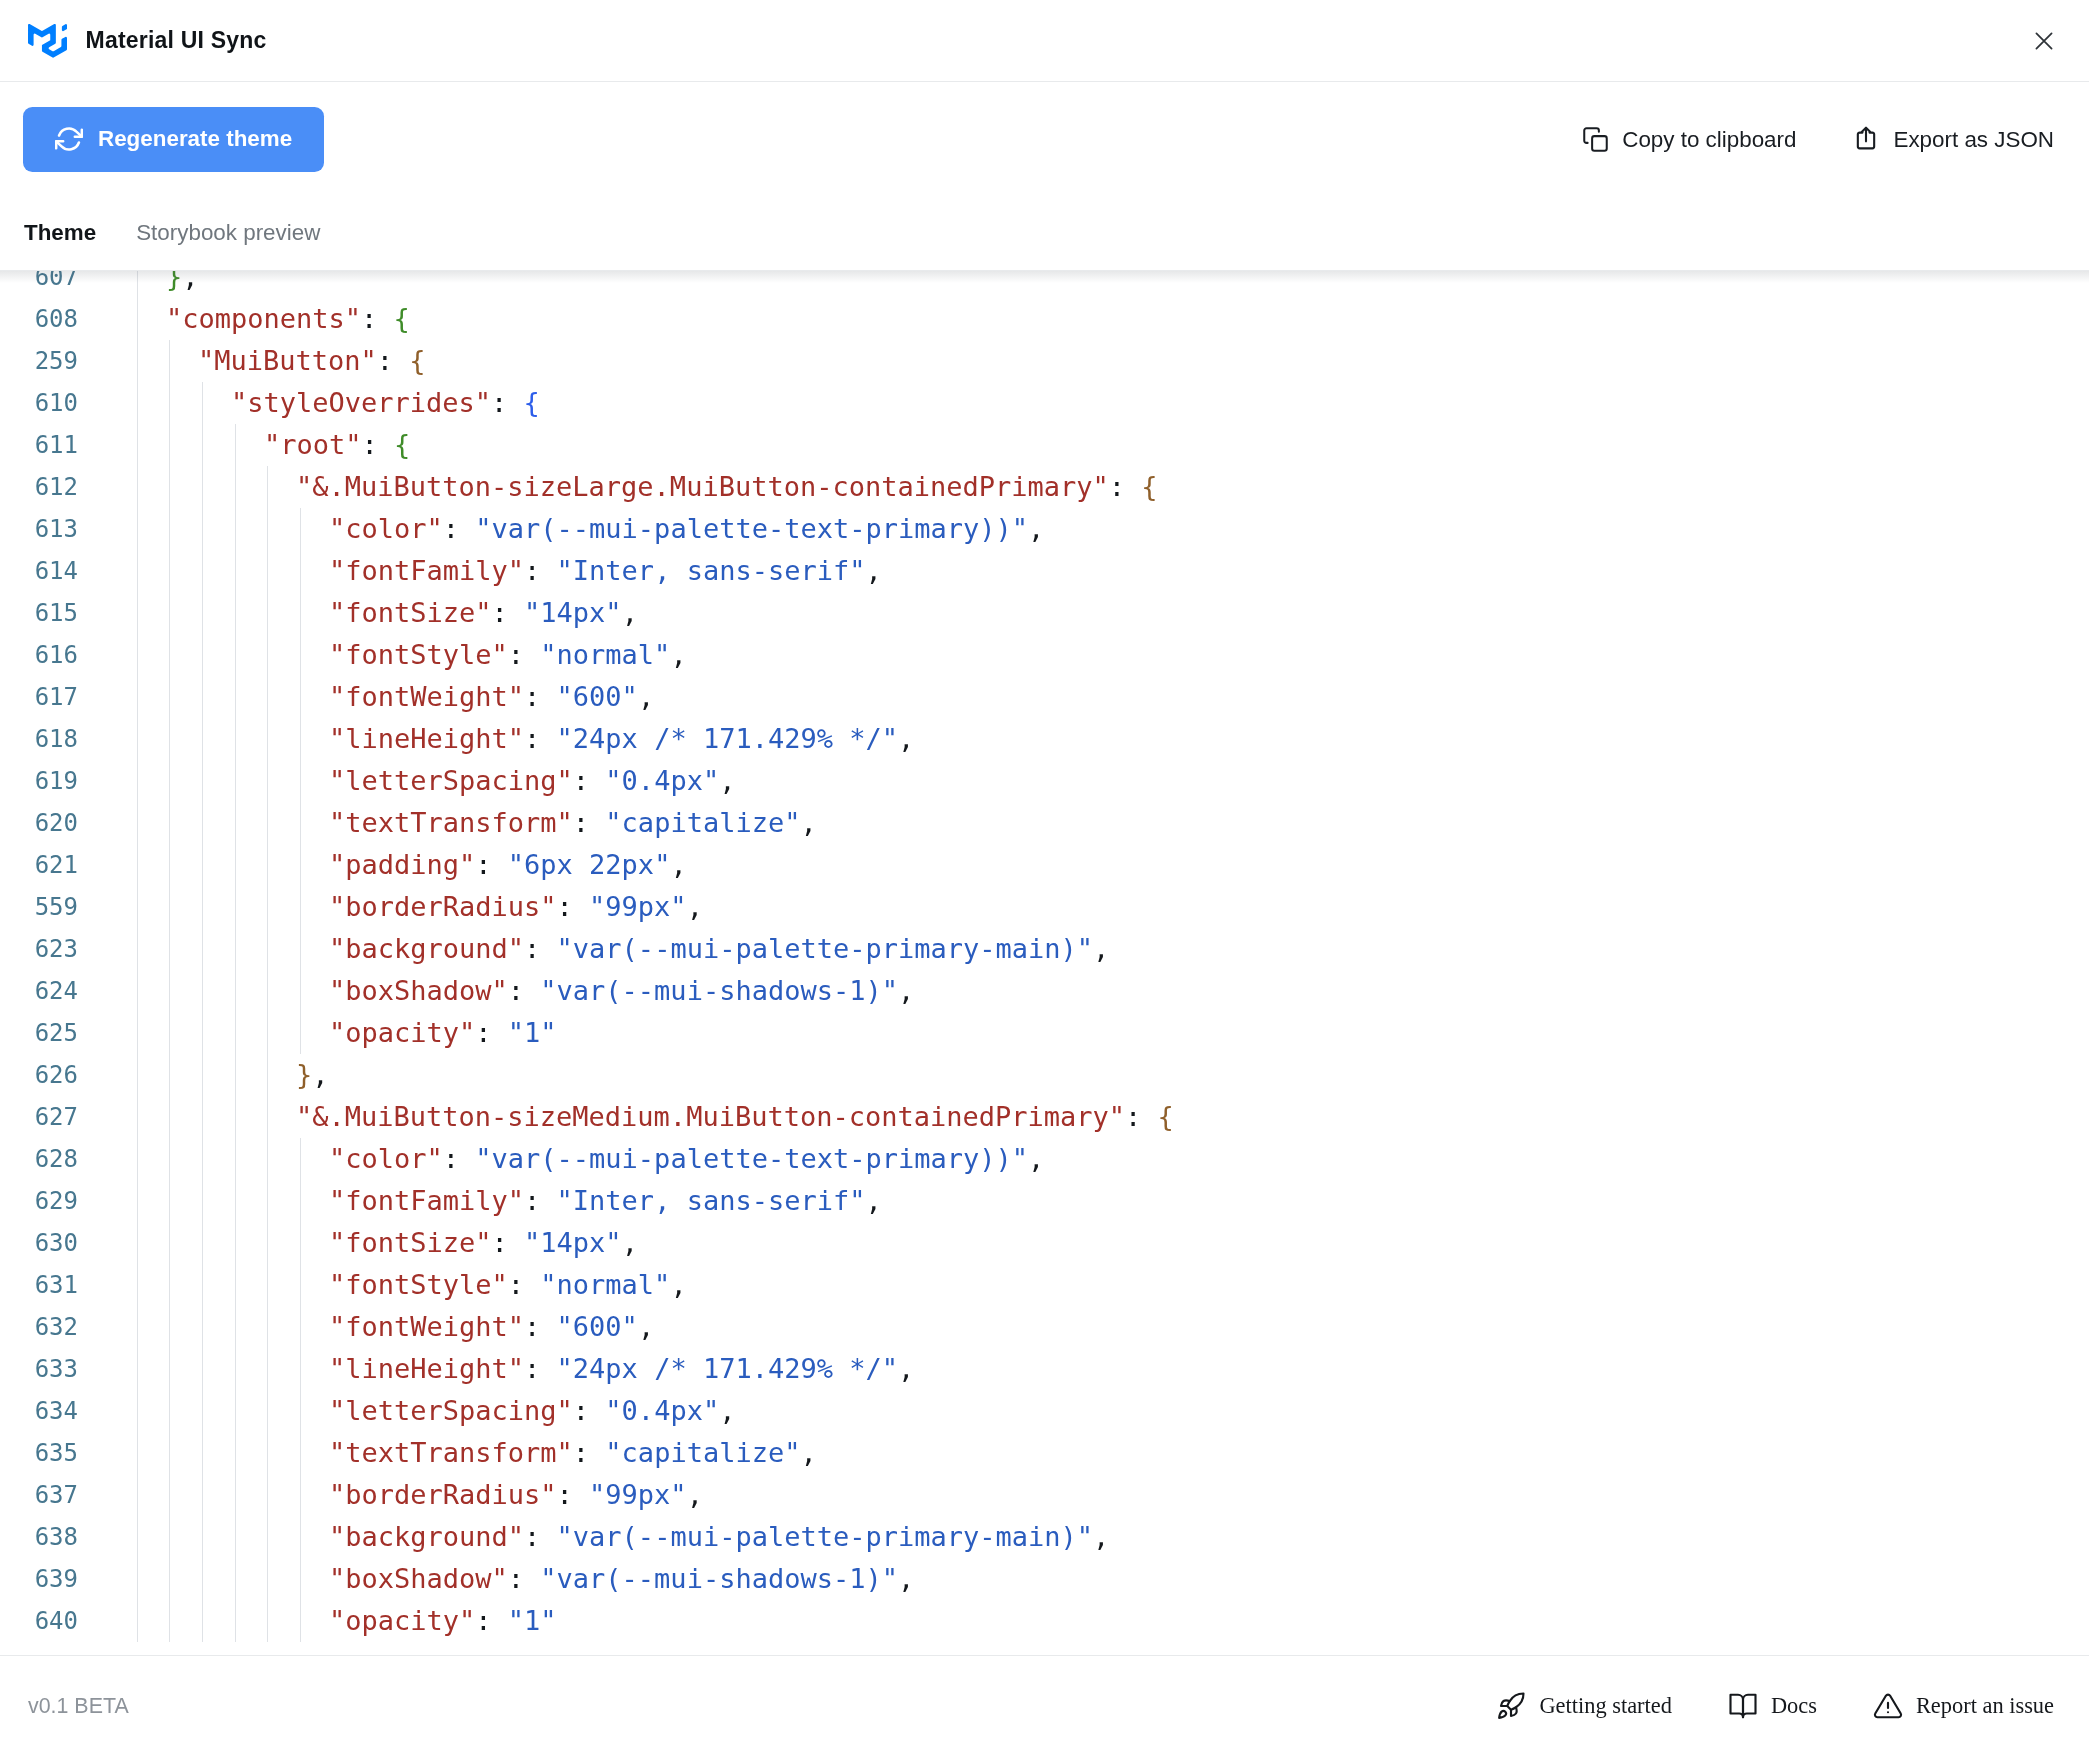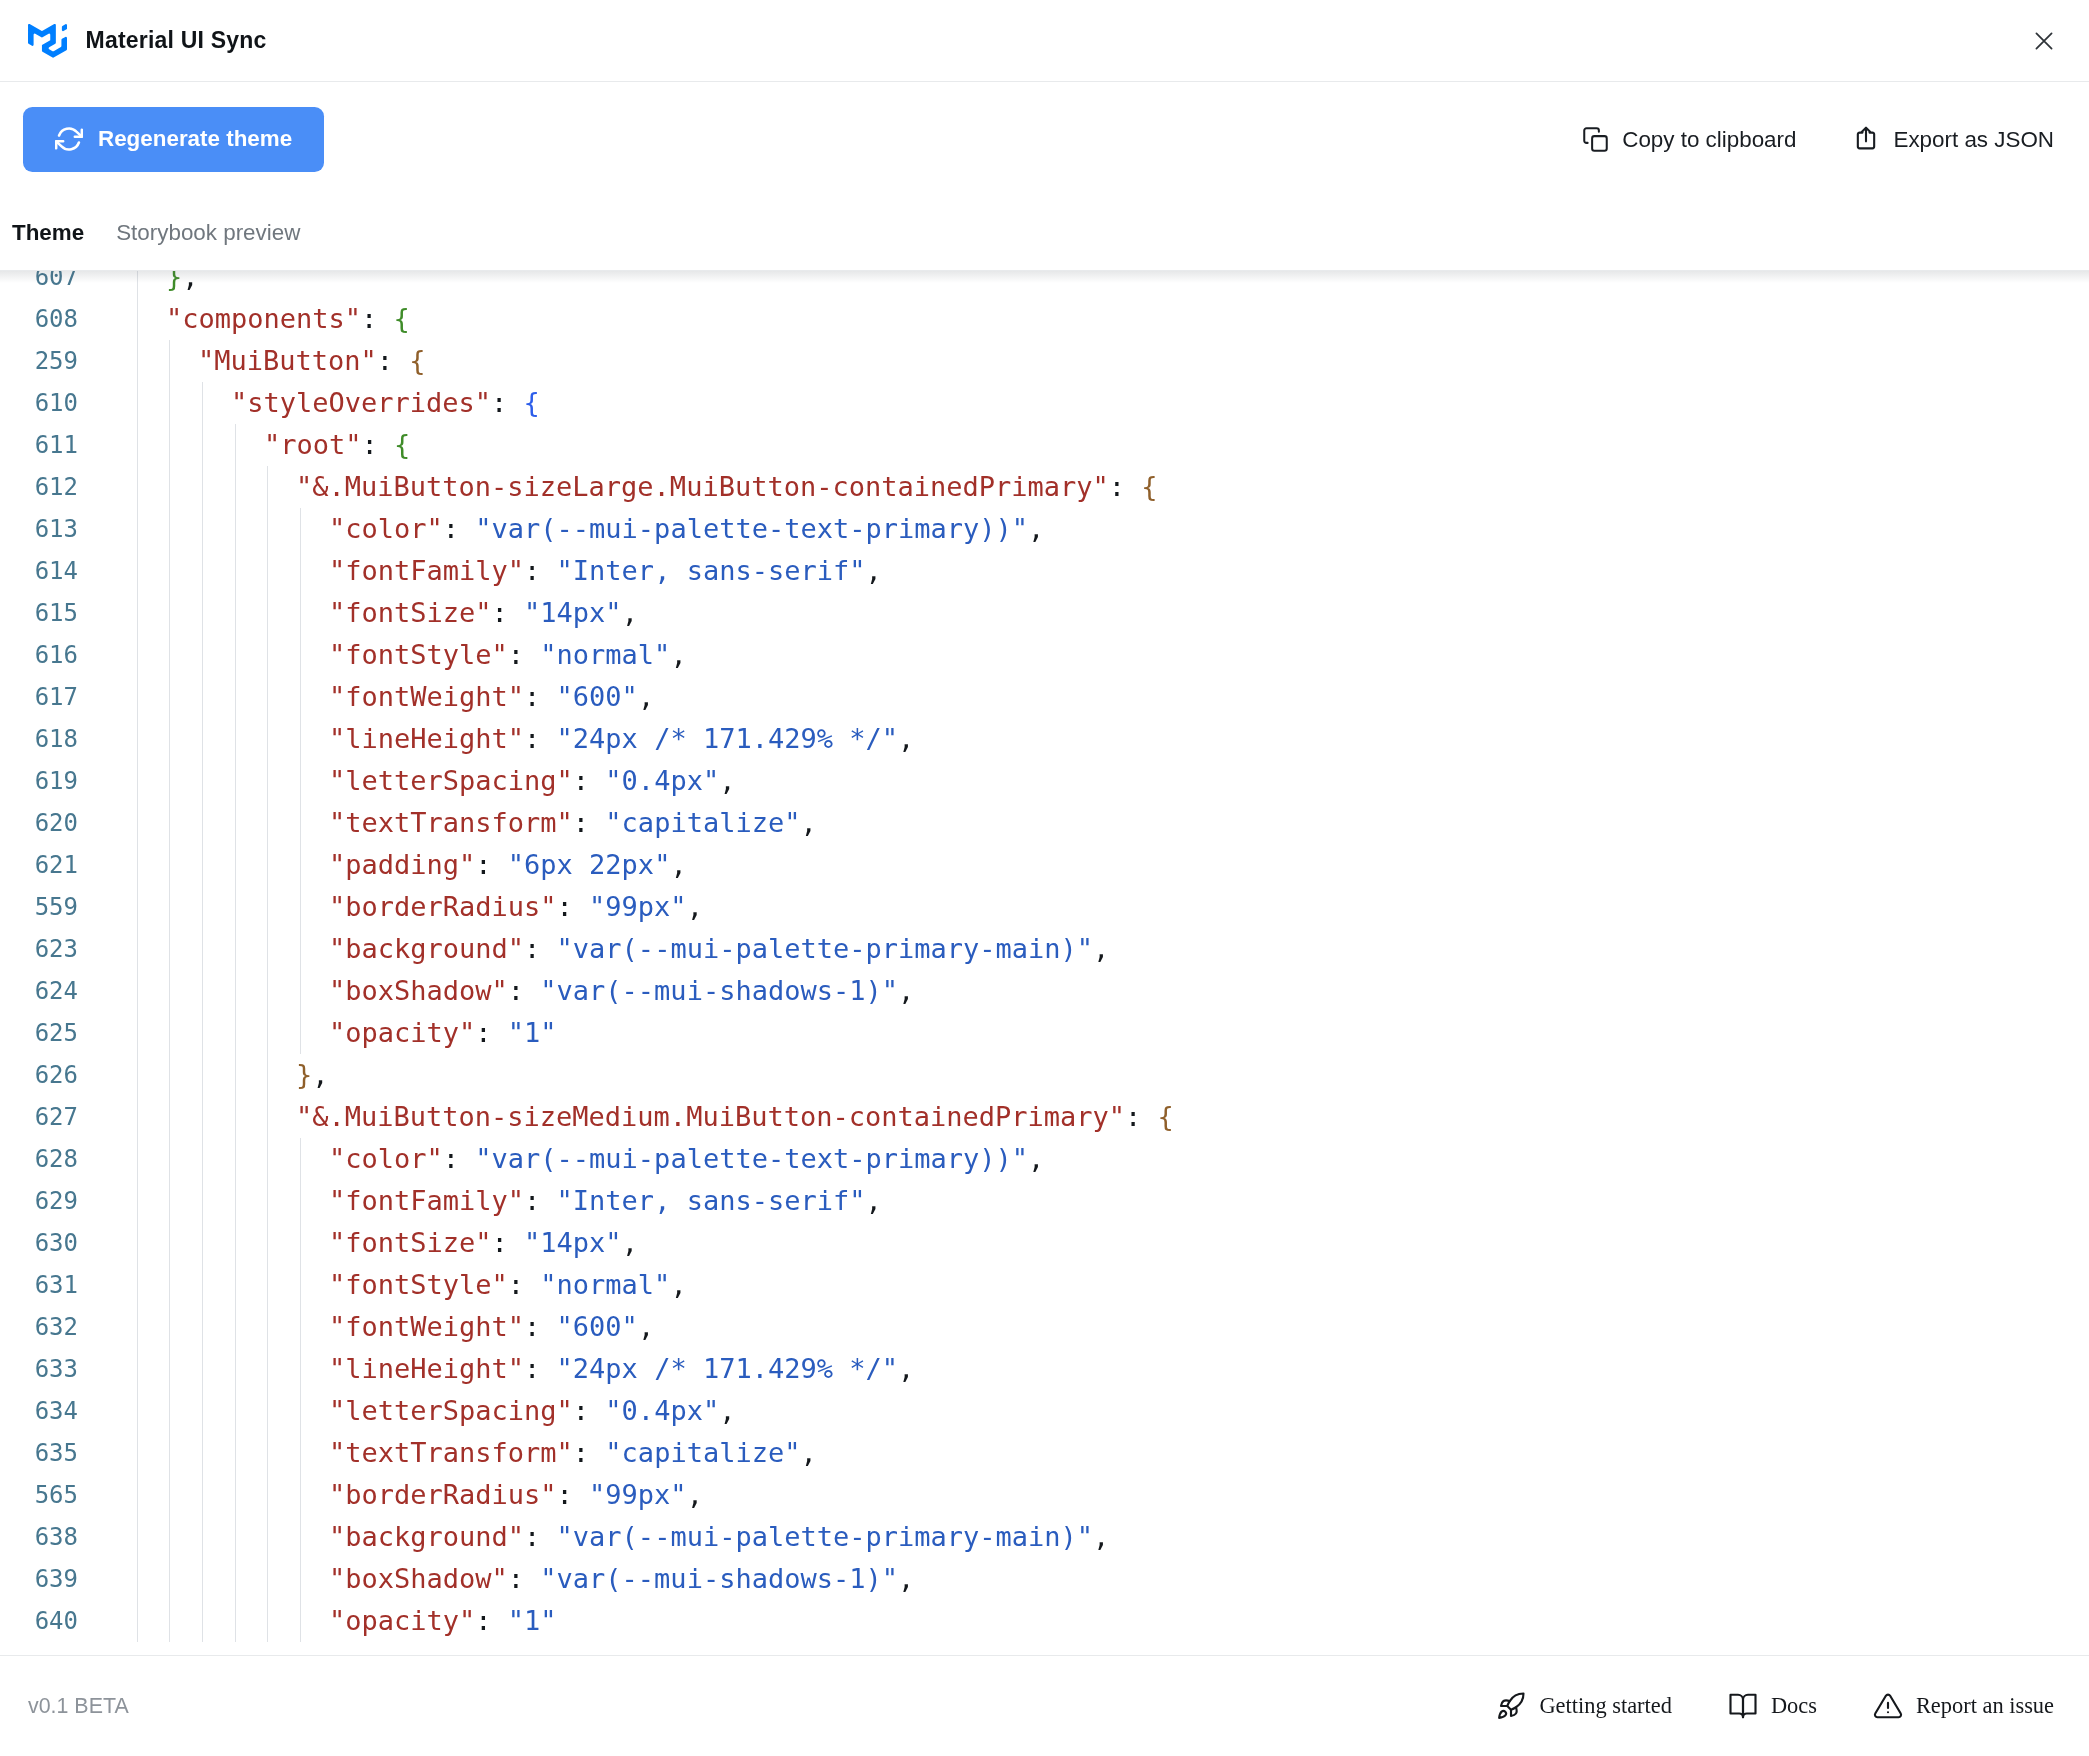--- a/index.html
+++ b/index.html
@@ -19,21 +19,21 @@
         padding:0 35px 0 23px;box-sizing:border-box;}
   .regen{display:flex;align-items:center;gap:15px;height:65px;padding:0 32px;background:#4a8ef7;
          border:none;border-radius:9.3px;color:#fff;font-size:22.4px;font-weight:600;
          font-family:inherit;cursor:pointer;}
   .tact{margin-left:auto;display:flex;gap:56px;align-items:center;}
   .tbtn{display:flex;align-items:flex-end;gap:13px;background:none;border:none;font-family:inherit;
         font-size:22.4px;color:#191d22;font-weight:500;cursor:pointer;padding:0;}
 
   
   .tabs{position:absolute;left:0;top:195px;right:0;height:76px;border-bottom:0.9px solid #e8eaec;
-        display:flex;align-items:center;gap:32px;padding:0 12px;box-sizing:border-box;}
+        display:flex;align-items:center;gap:40px;padding:0 24px;box-sizing:border-box;}
   .tab{background:none;border:none;font-family:inherit;font-size:22.4px;padding:0;cursor:pointer;
        color:#70777e;font-weight:400;}
   .tab.active{color:#111519;font-weight:700;}
 
   
   .editor{position:absolute;left:0;top:271px;right:0;height:1383px;overflow:hidden;background:#fff;}
   .editor::before{content:"";position:absolute;left:0;right:0;top:0;height:12px;z-index:2;
         background:linear-gradient(rgba(80,88,96,.14),rgba(80,88,96,0));pointer-events:none;}
   .codewrap{margin-top:-15px;}
   .code-line{display:flex;height:42px;font-family:"DejaVu Sans Mono",monospace;font-size:27px;line-height:42px;}
@@ -430,21 +430,21 @@
             <i class="guide" style="left: 3.7px;"></i>
             <i class="guide" style="left: 36px;"></i>
             <i class="guide" style="left: 69px;"></i>
             <i class="guide" style="left: 102px;"></i>
             <i class="guide" style="left: 134px;"></i>
             <i class="guide" style="left: 167px;"></i>
             <span class="codetext" style="padding-left: 196px;"><span class="tk-key">"textTransform"</span><span class="tk-pun">: </span><span class="tk-val">"capitalize"</span><span class="tk-pun">,</span></span>
           </span>
         </div>
         <div class="code-line">
-          <span class="gutter">565</span>
+          <span class="gutter">637</span>
           <span class="codecell">
             <i class="guide" style="left: 3.7px;"></i>
             <i class="guide" style="left: 36px;"></i>
             <i class="guide" style="left: 69px;"></i>
             <i class="guide" style="left: 102px;"></i>
             <i class="guide" style="left: 134px;"></i>
             <i class="guide" style="left: 167px;"></i>
             <span class="codetext" style="padding-left: 196px;"><span class="tk-key">"borderRadius"</span><span class="tk-pun">: </span><span class="tk-val">"99px"</span><span class="tk-pun">,</span></span>
           </span>
         </div>

